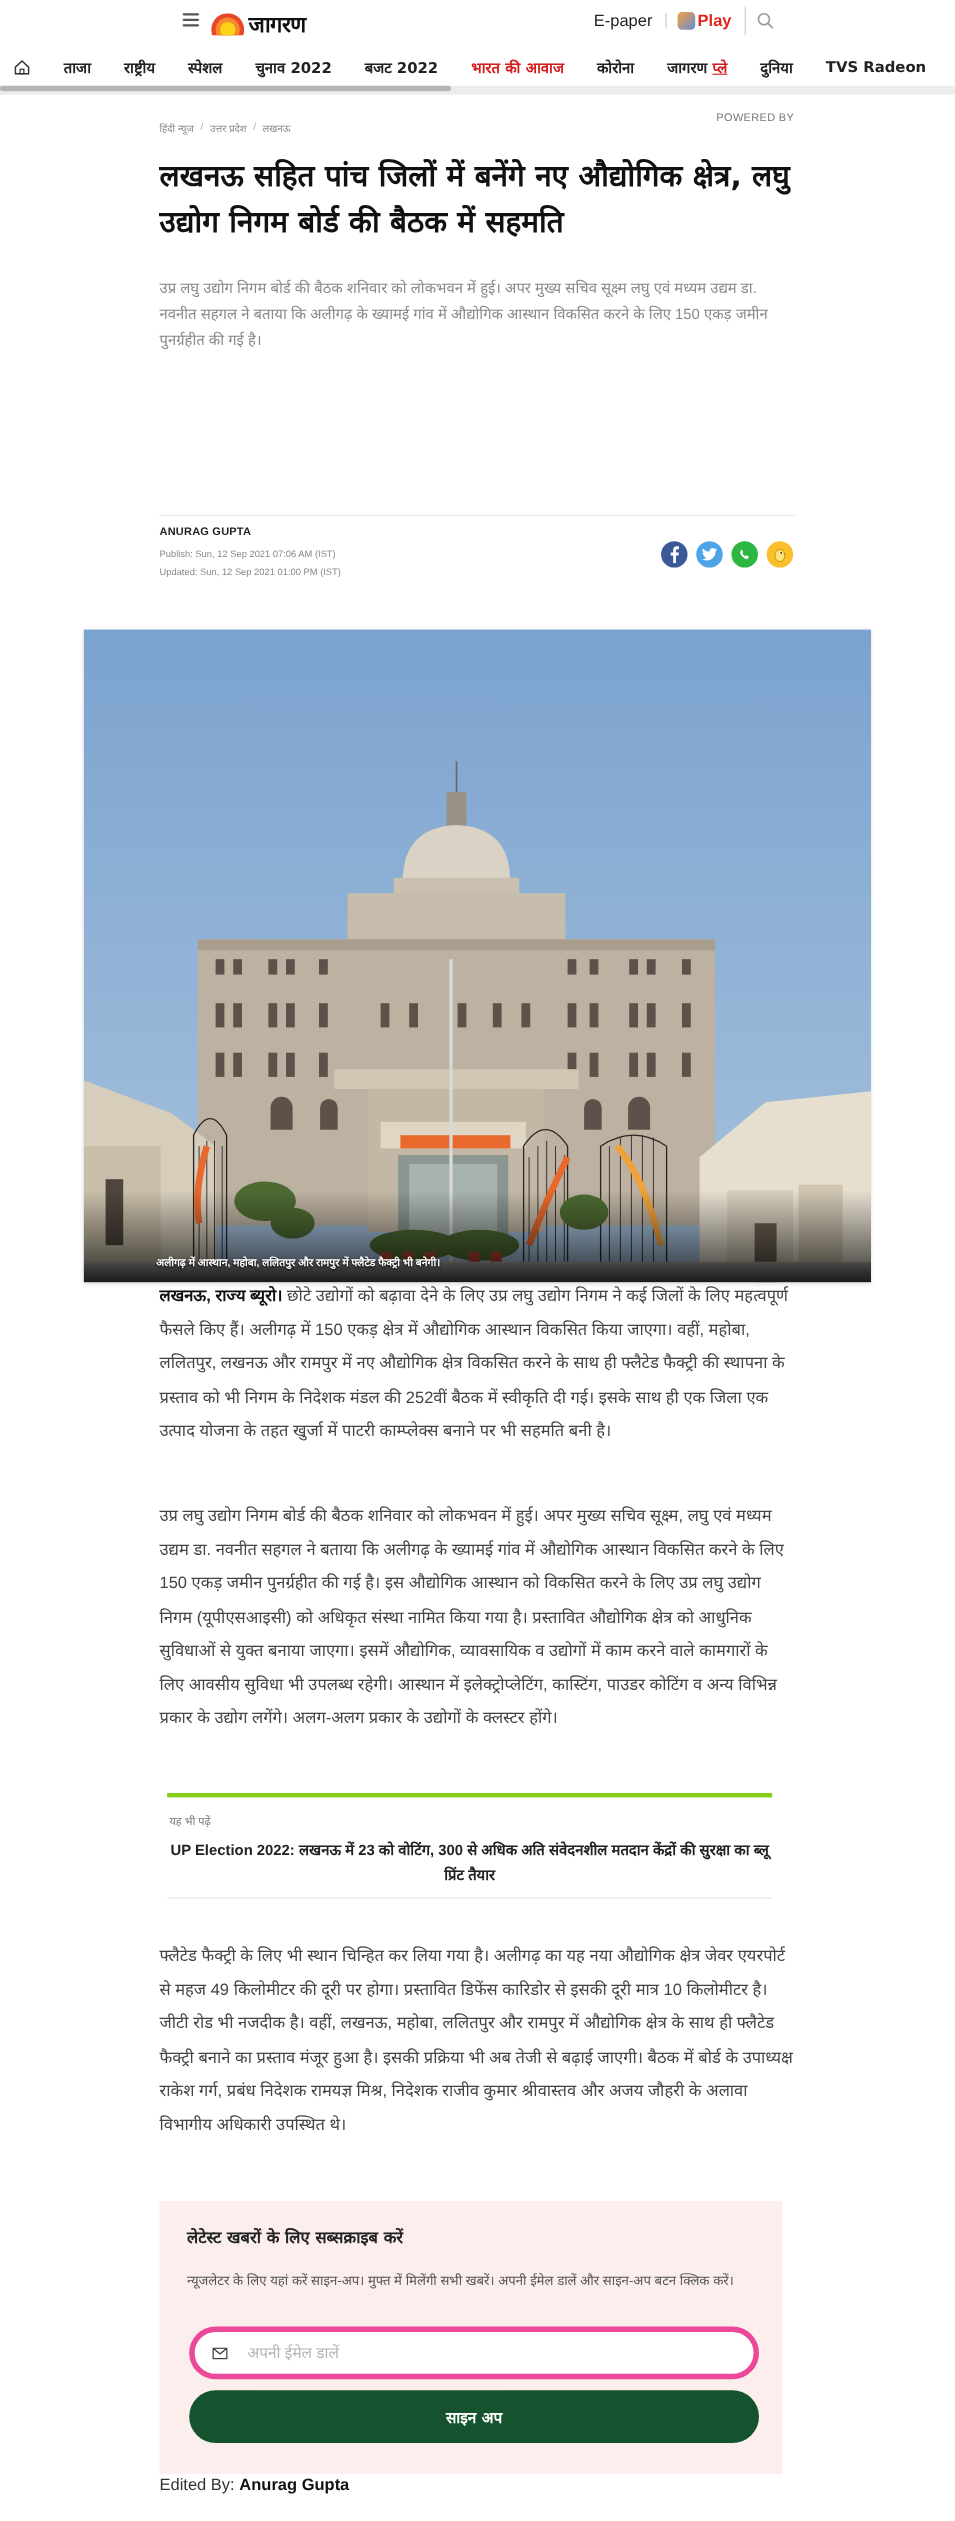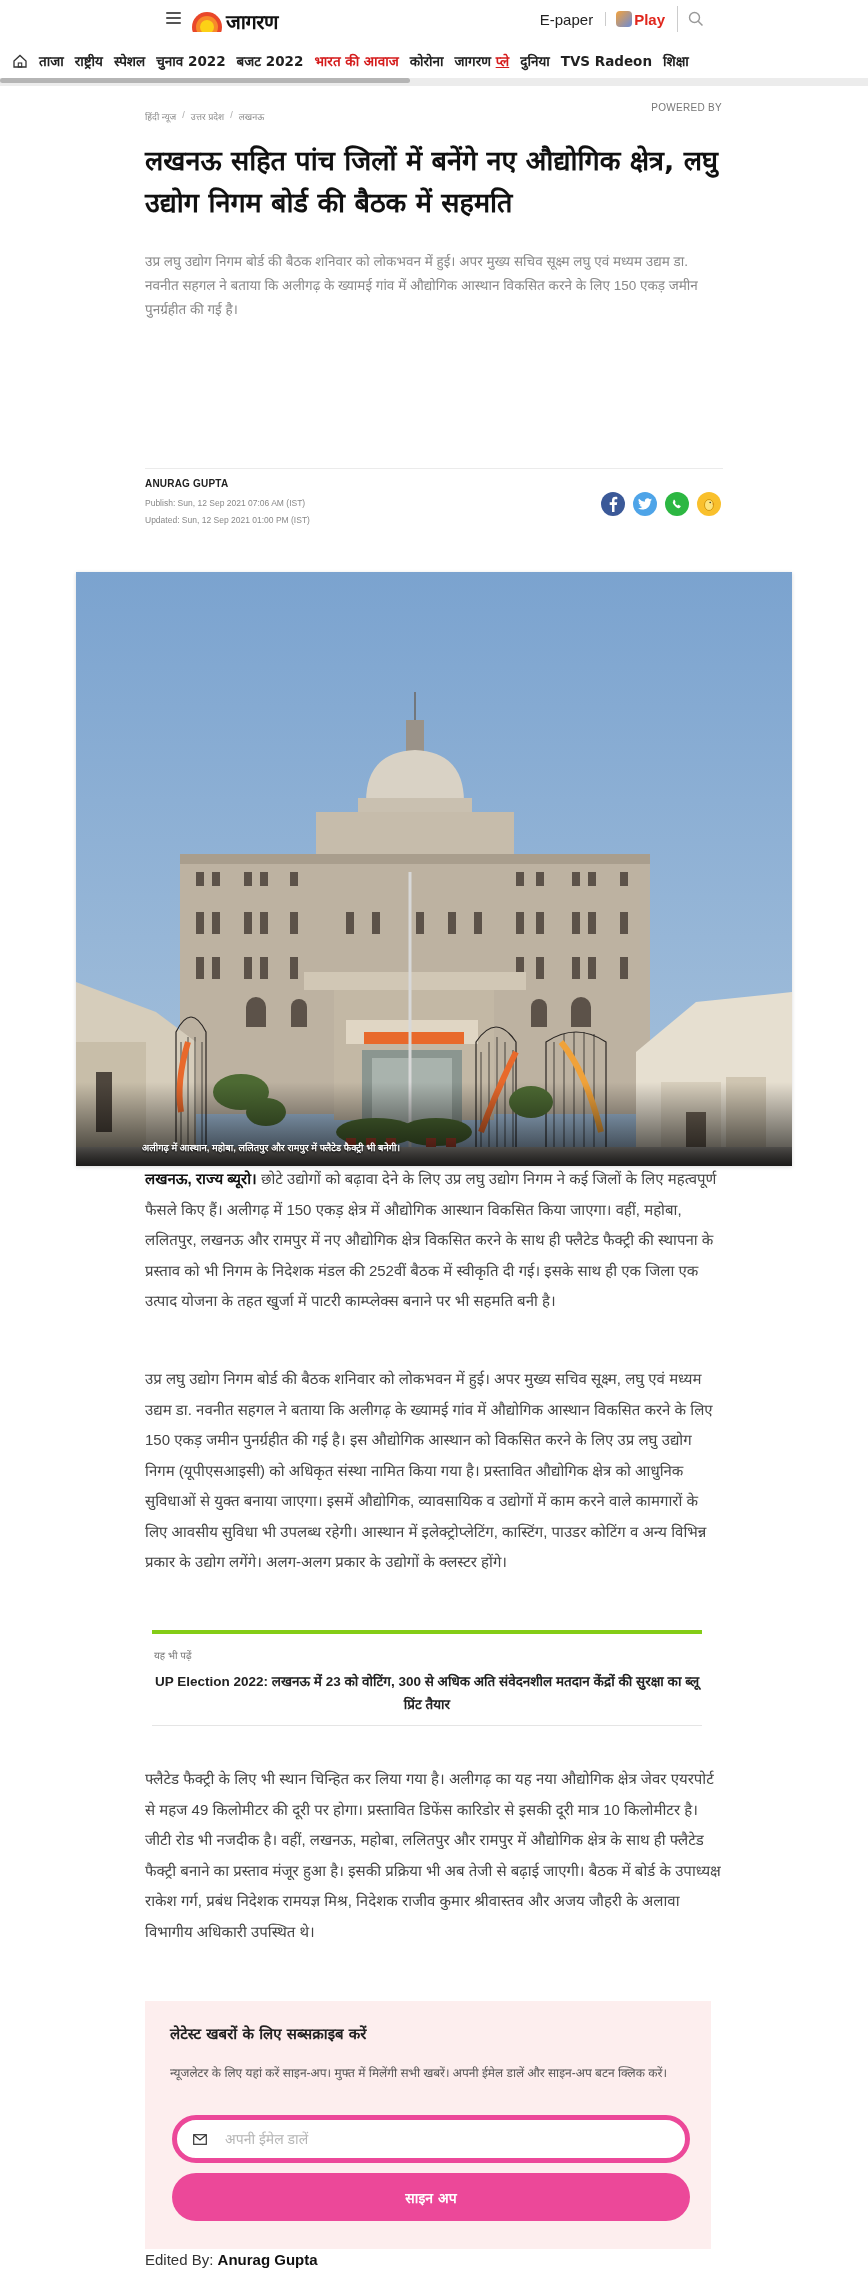--- a/index.html
+++ b/index.html
@@ -20,21 +20,21 @@
   .epaper { font-size: 15px; color: #222; padding-right: 12px; cursor: pointer; }
   .vsep { width: 1px; height: 14px; background: #ccc; }
   .vsep.tall { height: 26px; }
   .play { display: flex; align-items: center; padding: 0 12px 0 10px; cursor: pointer; }
   .play-icon { width: 16px; height: 16px; border-radius: 4px; background: linear-gradient(135deg,#f4a23b,#6a8bd8); margin-right: 2px; }
   .play-text { font-size: 15px; font-weight: bold; color: #e0261c; }
   .search-btn { padding-left: 10px; cursor: pointer; display: flex; align-items: center; }
 
   .navbar { position: absolute; top: 44px; left: 0; width: 868px; height: 34px; background: #fff; display: flex; align-items: center; white-space: nowrap; overflow: hidden; }
   .nav-home { margin-left: 12px; width: 16px; height: 16px; cursor: pointer; display: flex; align-items: center; }
-  .nav-item { font-family: "DejaVu Sans", sans-serif; font-size: 13.5px; font-weight: bold; color: #222; margin-left: 11px; cursor: pointer; }
+  .nav-item { font-family: "DejaVu Sans", sans-serif; font-size: 13.5px; font-weight: bold; color: #222; margin-left: 30px; cursor: pointer; }
   .nav-item.red { color: #d51c1c; }
   .nav-item .red { color: #d51c1c; text-decoration: underline; }
   .nav-scroll-track { position: absolute; top: 78px; left: 0; width: 868px; height: 8px; background: #ececec; }
   .nav-scroll-thumb { position: absolute; top: 78px; left: 0; width: 410px; height: 5px; background: #b5b5b5; border-radius: 3px; }
 
   
   .container { position: absolute; left: 145px; width: 578px; }
   .breadcrumb { top: 110px; font-size: 9px; color: #888; display: flex; gap: 6px; }
   .breadcrumb .sep { color: #aaa; }
   .powered { position: absolute; top: 102px; right: 146px; font-size: 10px; color: #777; letter-spacing: 0.3px; }
@@ -63,21 +63,21 @@
   .ra-link { font-size: 13.5px; line-height: 23px; font-weight: bold; color: #222; cursor: pointer; text-align: center; }
   .p3 { top: 1764px; }
 
   
   .newsletter { position: absolute; top: 2001px; left: 145px; width: 566px; height: 248px; background: #fdeeee; padding: 22px 25px; }
   .nl-title { font-family: "DejaVu Sans", sans-serif; font-size: 15px; font-weight: bold; color: #222; margin-bottom: 20px; }
   .nl-desc { font-size: 12px; line-height: 21px; color: #555; }
   .nl-input { position: absolute; top: 114px; left: 27px; width: 518px; height: 48px; border-radius: 24px; background: #fff; border: 5px solid #ec4899; display: flex; align-items: center; padding-left: 16px; }
   .nl-input input { border: none; outline: none; font-size: 14px; color: #333; background: transparent; margin-left: 18px; width: 440px; font-family: "Liberation Sans", sans-serif; }
   .nl-input input::placeholder { color: #b5b5b5; }
-  .nl-btn { position: absolute; top: 172px; left: 27px; width: 518px; height: 48px; border-radius: 24px; background: #ec4899; color: #fff; font-size: 14px; font-weight: bold; border: none; cursor: pointer; font-family: "DejaVu Sans", sans-serif; }
+  .nl-btn { position: absolute; top: 172px; left: 27px; width: 518px; height: 48px; border-radius: 24px; background: #14532d; color: #fff; font-size: 14px; font-weight: bold; border: none; cursor: pointer; font-family: "DejaVu Sans", sans-serif; }
   .edited { position: absolute; top: 2251px; left: 145px; font-size: 15px; color: #333; }
   .edited b { color: #111; }
 </style>
 </head>
 <body>
 
 <div class="topbar">
   <div class="hamburger">
       <span></span>
       <span></span>

